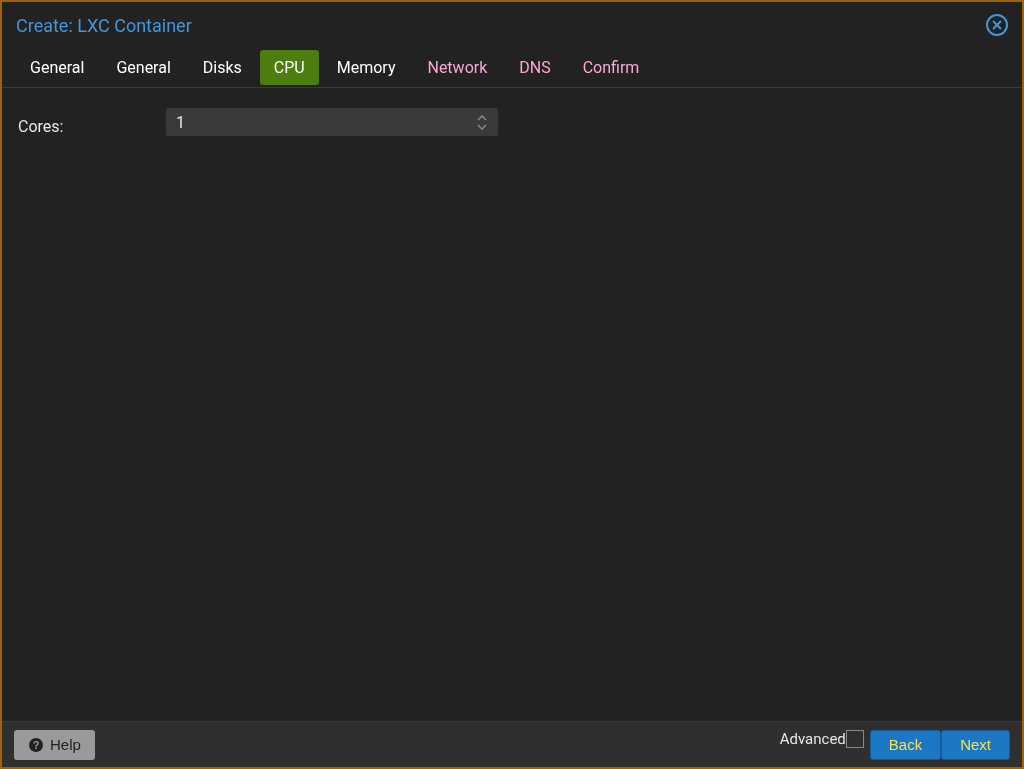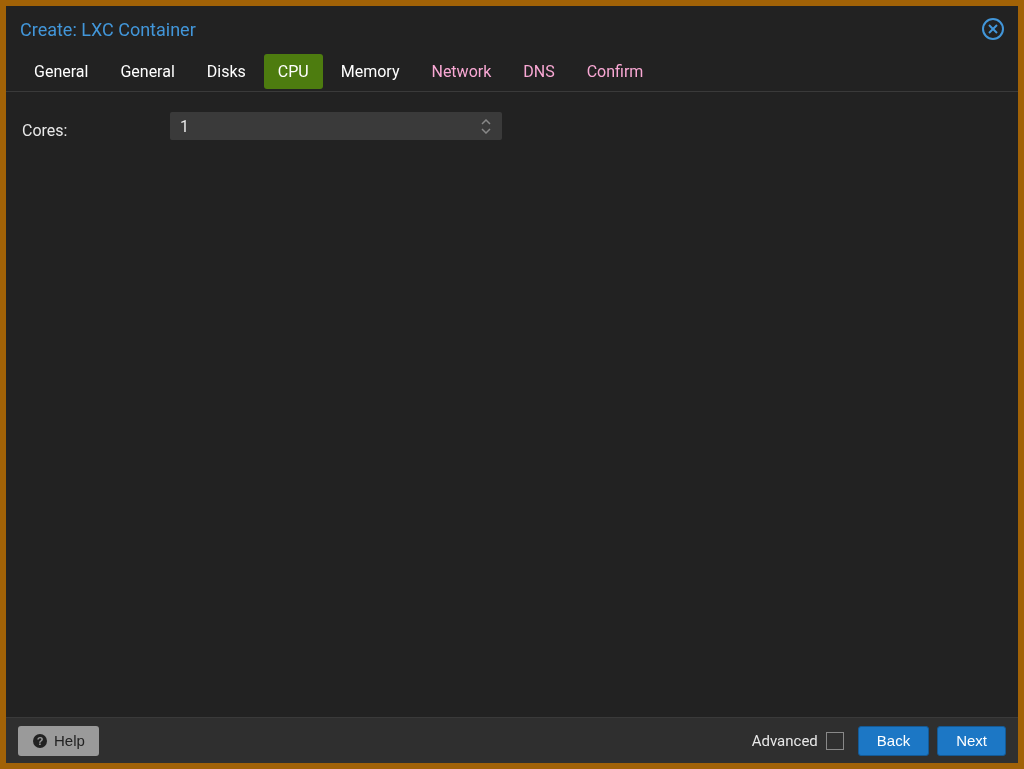--- a/index.html
+++ b/index.html
@@ -13,21 +13,21 @@
       width: 1024px;
       height: 769px;
       overflow: hidden;
     }
     .dialog {
       width: 1024px;
       height: 769px;
       background: #222222;
       display: flex;
       flex-direction: column;
-      border: 6px solid #a16207;
+      border: 2px solid #a16207;
     }
     .dialog-header {
       height: 46px;
       display: flex;
       align-items: center;
       justify-content: space-between;
       padding: 0 14px;
       background: #222222;
     }
     .dialog-title {
@@ -146,40 +146,40 @@
       gap: 6px;
       font-size: 15px;
       cursor: pointer;
     }
     .help-btn svg {
       width: 16px;
       height: 16px;
     }
     .footer-right {
       display: flex;
-      align-items: center;
-      gap: 8px;
+      align-items: flex-start;
+      gap: 0;
     }
     .advanced-label {
       color: #e8e8e8;
       font-size: 15px;
     }
     .checkbox {
       width: 18px;
       height: 18px;
       border: 1px solid #888;
       background: transparent;
       cursor: pointer;
       margin-right: 6px;
     }
     .btn {
       height: 30px;
       padding: 0 18px;
       background: #1c77c5;
-      color: #ffffff;
+      color: #fde047;
       border: 1px solid #145a96;
       border-radius: 3px;
       font-size: 15px;
       cursor: pointer;
     }
   </style>
 </head>
 <body>
 
 <div class="dialog">

